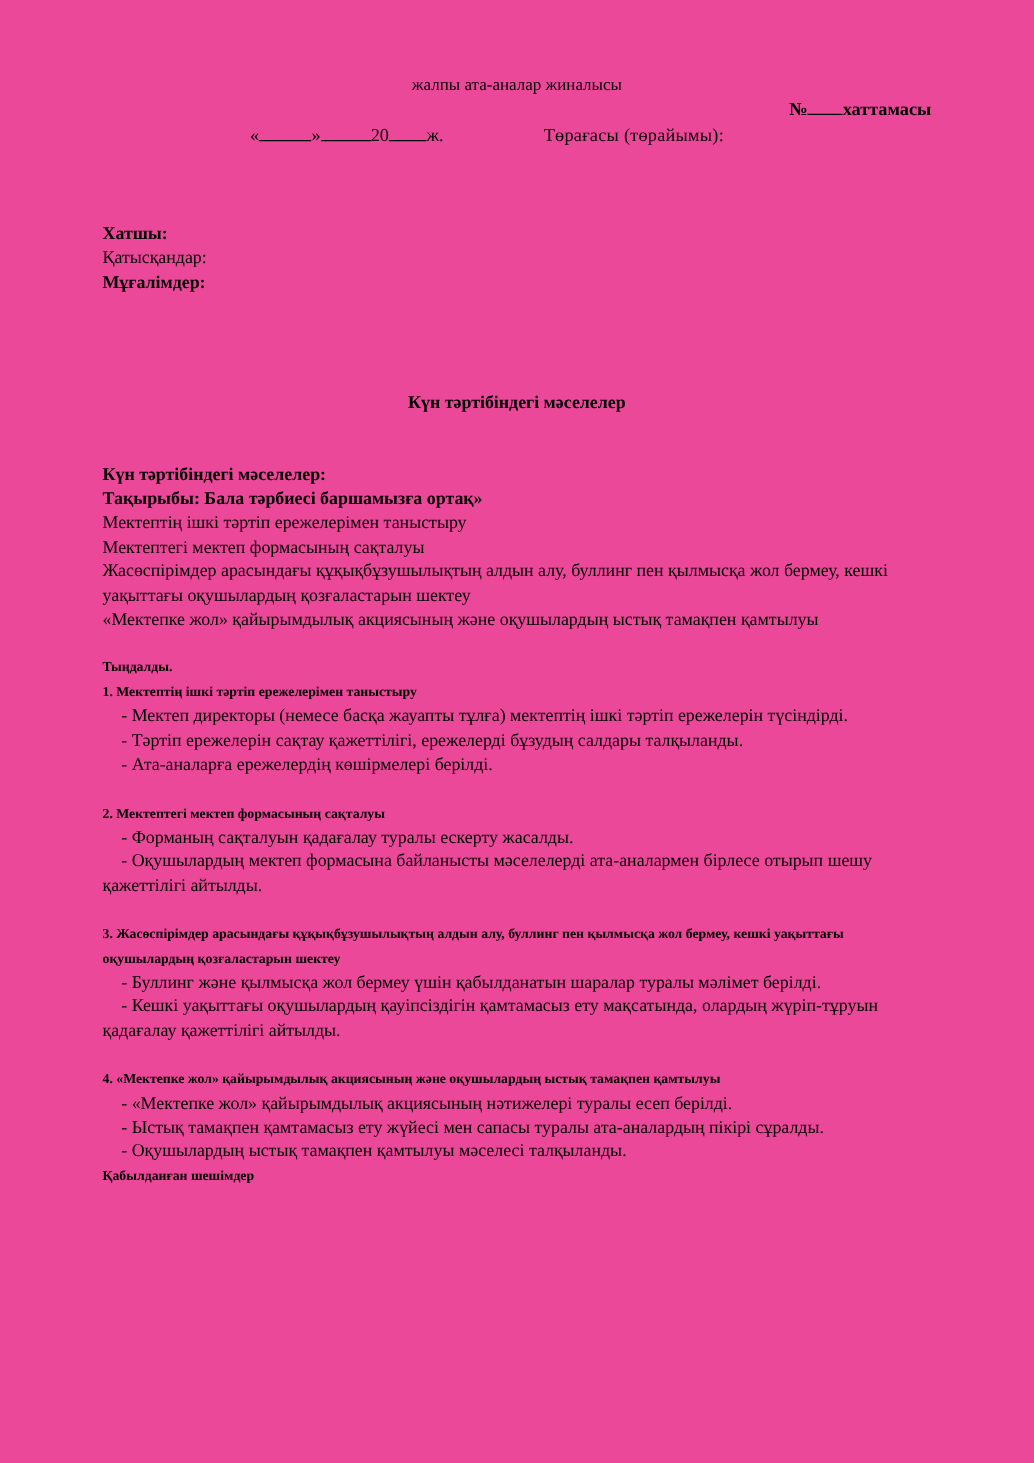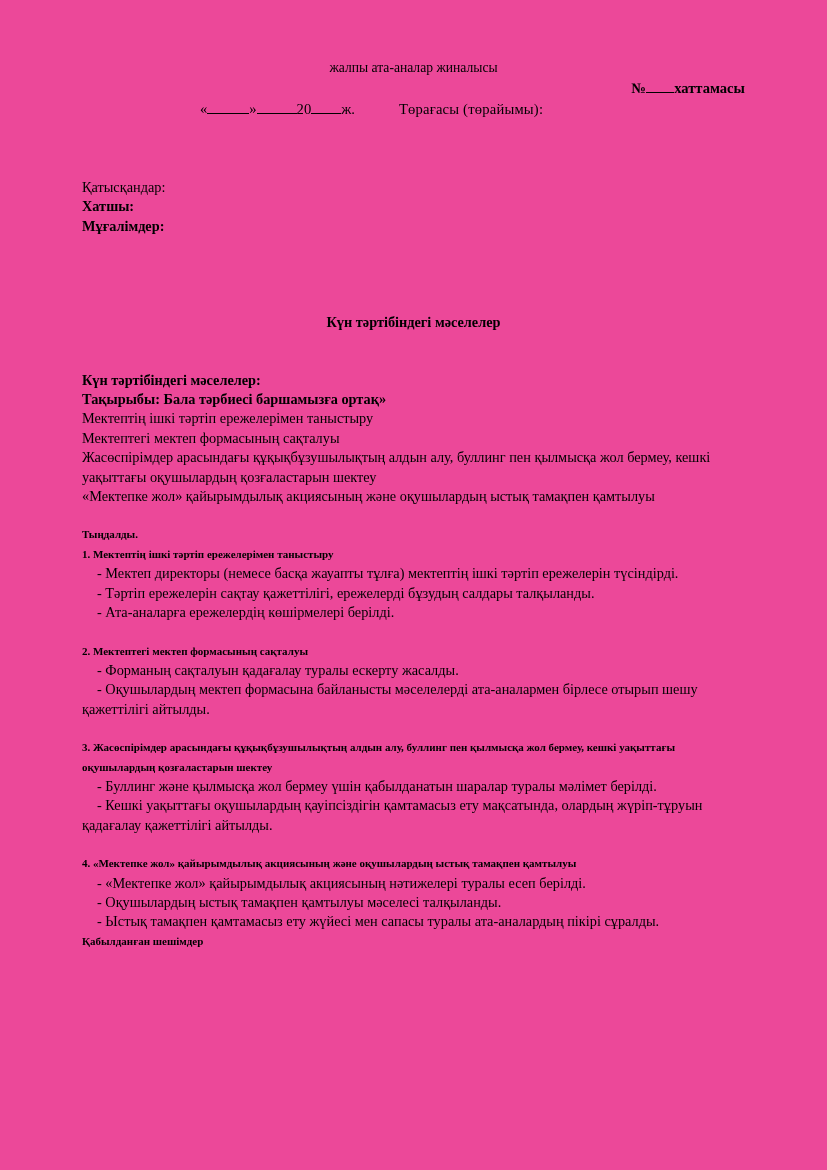--- a/index.html
+++ b/index.html
@@ -44,21 +44,21 @@
   }
   .date-row {
     font-size: 14.6px;
     line-height: 21px;
     display: block;
     position: relative;
     padding-left: 118px;
   }
   .date-row .chair {
     display: inline-block;
-    margin-left: 44px;
+    margin-left: 80px;
     letter-spacing: 0.2px;
   }
   .blank {
     display: inline-block;
     border-bottom: 1px solid #000;
     vertical-align: baseline;
     height: 13px;
     margin: 0 0px;
   }
   .blank-a { width: 42px; }
@@ -106,22 +106,22 @@
     <div class="doc-number">
       <span>№</span><span class="blank blank-num"></span><span>хаттамасы</span>
     </div>
 
     <div class="date-row">
       <span>«</span><span class="blank blank-a"></span><span>»</span><span class="blank blank-b"></span><span>20</span><span class="blank blank-c"></span><span>ж.</span><span class="chair">Төрағасы  (төрайымы):</span>
     </div>
 
     <div class="gap-l"></div>
 
+    <div class="para b">Хатшы:</div>
     <div class="para">Қатысқандар:</div>
-    <div class="para b">Хатшы:</div>
     <div class="para b">Мұғалімдер:</div>
 
     <div class="gap-l"></div>
     <div class="gap-s"></div>
 
     <div class="section-title">Күн тәртібіндегі мәселелер</div>
 
     <div class="gap-m"></div>
 
     <div class="para b">Күн тәртібіндегі мәселелер:</div>
@@ -150,19 +150,19 @@
     <div class="gap-s"></div>
 
     <div class="heading">3. Жасөспірімдер арасындағы құқықбұзушылықтың алдын алу, буллинг пен қылмысқа жол бермеу, кешкі уақыттағы оқушылардың қозғаластарын шектеу</div>
     <div class="bullet">- Буллинг және қылмысқа жол бермеу үшін қабылданатын шаралар туралы мәлімет берілді.</div>
     <div class="bullet">- Кешкі уақыттағы оқушылардың қауіпсіздігін қамтамасыз ету мақсатында, олардың жүріп-тұруын қадағалау қажеттілігі айтылды.</div>
 
     <div class="gap-s"></div>
 
     <div class="heading">4. «Мектепке жол» қайырымдылық акциясының және оқушылардың ыстық тамақпен қамтылуы</div>
     <div class="bullet">- «Мектепке жол» қайырымдылық акциясының нәтижелері туралы есеп берілді.</div>
+    <div class="bullet">- Ыстық тамақпен қамтамасыз ету жүйесі мен сапасы туралы ата-аналардың пікірі сұралды.</div>
     <div class="bullet">- Оқушылардың ыстық тамақпен қамтылуы мәселесі талқыланды.</div>
-    <div class="bullet">- Ыстық тамақпен қамтамасыз ету жүйесі мен сапасы туралы ата-аналардың пікірі сұралды.</div>
 
     <div class="heading">Қабылданған шешімдер</div>
 
   </div>
 </div>
 
 </body></html>

